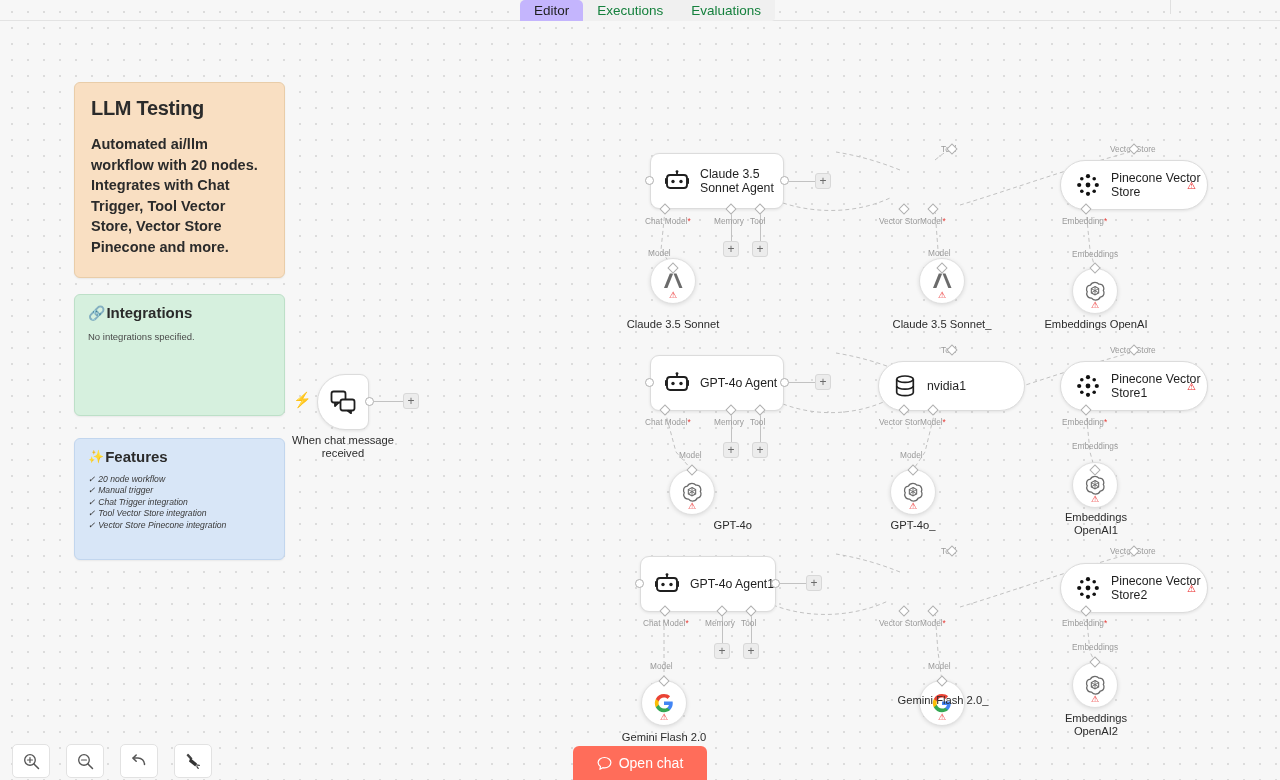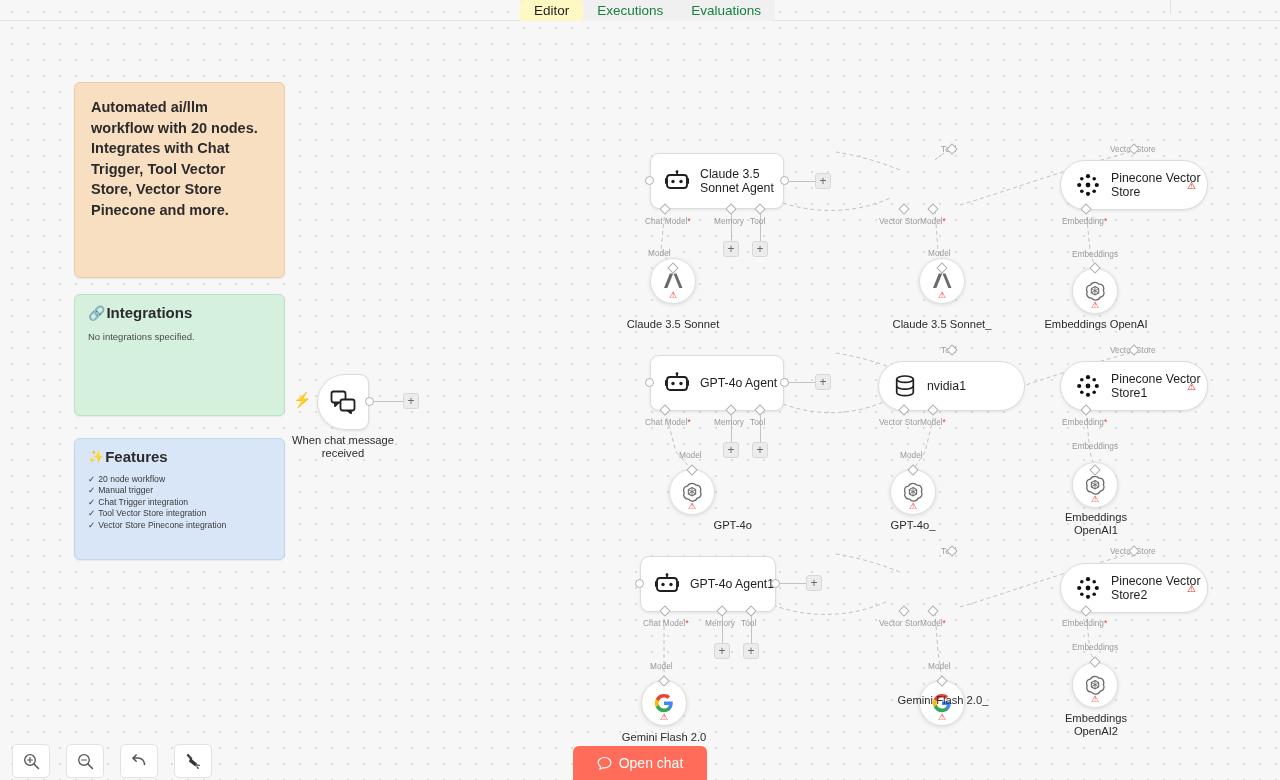--- a/index.html
+++ b/index.html
@@ -35,21 +35,21 @@
   #topbar .tab {
     font-size: 13.5px;
     line-height: 21px;
     height: 21px;
     padding: 0 14px;
     color: #15803d;
     cursor: pointer;
     white-space: nowrap;
   }
   #topbar .tab.active {
-    background: #fef9c3;
+    background: #c4b5fd;
     color: #1f1f1f;
     border-radius: 5px 5px 0 0;
   }
   #topbar .rule-left, #topbar .rule-right {
     position: absolute; top: 20px; height: 1px; background: #e3e3e3;
   }
   #topbar .rule-left { left: 0; width: 520px; }
   #topbar .rule-right { left: 760px; width: 520px; }
   #topbar .divider-v {
     position: absolute; left: 1170px; top: 0; width: 1px; height: 14px;
@@ -94,20 +94,21 @@
     padding: 9px 13px;
   }
   #sticky-features h3 {
     font-size: 15px; font-weight: 700; color: #2b2b2b;
     margin-bottom: 9px; display: flex; align-items: center; gap: 1px;
   }
   #sticky-features ul { list-style: none; }
   #sticky-features li {
     font-size: 8.6px; color: #3a3a3a; line-height: 11.4px;
     white-space: nowrap;
+    font-style: italic;
   }
   #sticky-features li .chk { color: #3a3a3a; margin-right: 3px; }
 
   
   .node {
     position: absolute;
     background: #ffffff;
     border: 1px solid #dcdcdc;
     box-shadow: 0 1px 3px rgba(0,0,0,0.09);
     display: flex; align-items: center;
@@ -247,20 +248,21 @@
     <path d="M 935,210 L 938,250 L 942,258" fill="none" stroke="#c2c2c2" stroke-width="1" stroke-dasharray="4 3"></path>
     <path d="M 935,411 L 925,452 L 913,470" fill="none" stroke="#c2c2c2" stroke-width="1" stroke-dasharray="4 3"></path>
     <path d="M 935,612 L 938,652 L 942,681" fill="none" stroke="#c2c2c2" stroke-width="1" stroke-dasharray="4 3"></path>
 
     <path d="M 1086,210 L 1090,250 L 1095,268" fill="none" stroke="#c2c2c2" stroke-width="1" stroke-dasharray="4 3"></path>
     <path d="M 1086,411 L 1090,452 L 1095,470" fill="none" stroke="#c2c2c2" stroke-width="1" stroke-dasharray="4 3"></path>
     <path d="M 1086,612 L 1090,652 L 1095,662" fill="none" stroke="#c2c2c2" stroke-width="1" stroke-dasharray="4 3"></path>
   </svg>
 
   <div class="sticky" id="sticky-llm">
+    <h2>LLM Testing</h2>
     <p>Automated ai/llm workflow with 20 nodes. Integrates with Chat Trigger, Tool Vector Store, Vector Store Pinecone and more.</p>
   </div>
 
   <div class="sticky" id="sticky-integrations">
     <h3>
       <span style="font-size:14px;color:#6b6b6b;">🔗</span>
       <span>Integrations</span>
     </h3>
     <div class="body">No integrations specified.</div>
   </div>

